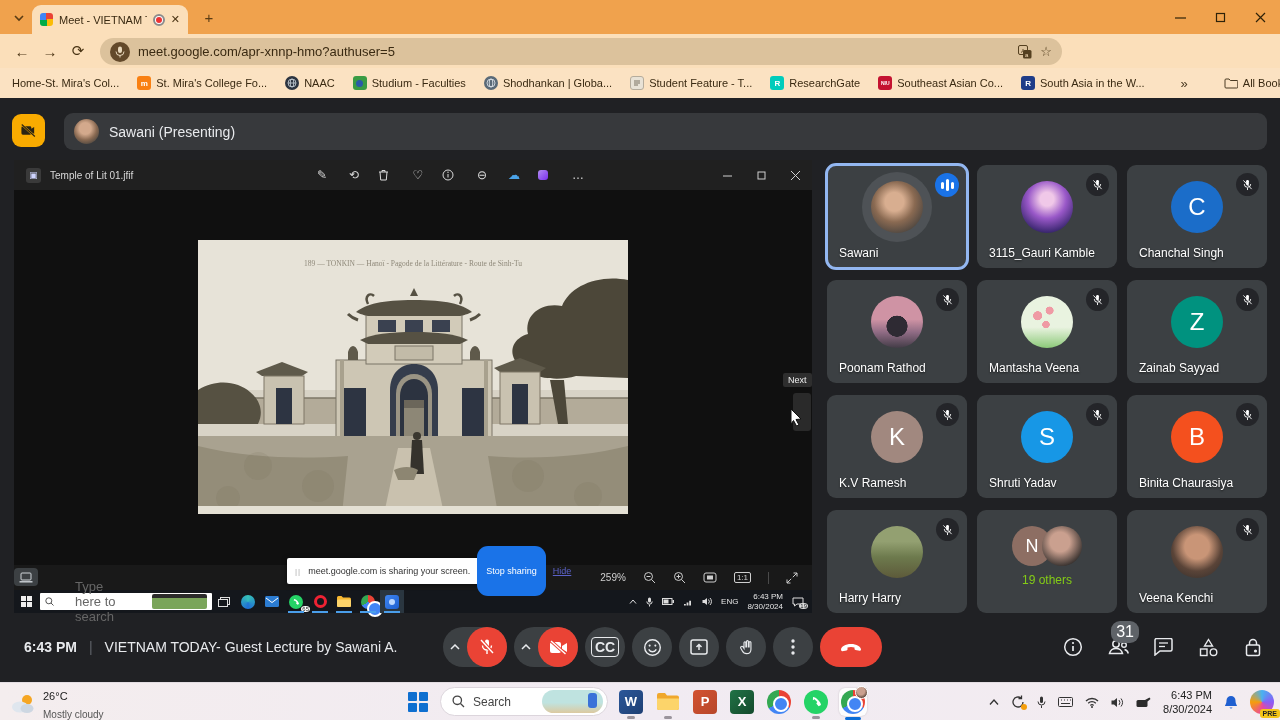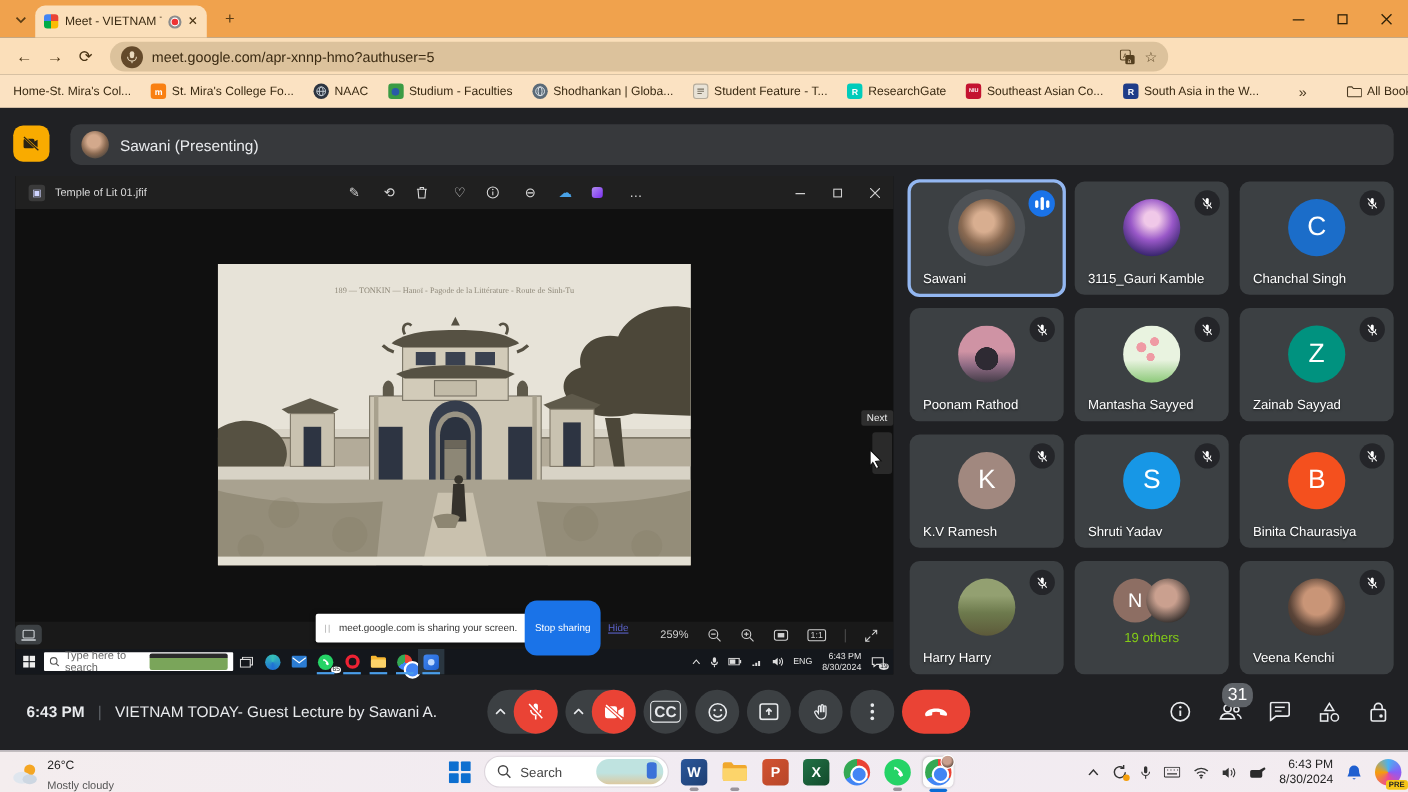--- a/index.html
+++ b/index.html
@@ -51,21 +51,21 @@
   .pv-canvas { position:absolute; left:0; top:30px; width:798px; height:375px; background:#101010; }
   .postcard { position:absolute; left:184px; top:50px; }
   .next-tip { position:absolute; left:769px; top:183px; background:#2e2e2e; color:#eee; font-size:9px; padding:2px 5px; border-radius:2px; }
   .next-btn { position:absolute; left:779px; top:203px; width:18px; height:38px; background:#2a2a2a; border-radius:3px; }
   .pv-status { position:absolute; left:0; top:405px; width:798px; height:25px; background:#191919; display:flex; align-items:center; justify-content:flex-end; gap:17px; padding-right:14px; color:#cfcfcf; font-size:10px; }
   .inner-tb { position:absolute; left:0; top:430px; width:798px; height:23px; background:#14171c; display:flex; align-items:center; }
   .itb-ic { width:24px; height:23px; display:flex; align-items:center; justify-content:center; position:relative; flex:none; }
   .itb-ic.open::after { content:""; position:absolute; bottom:0; left:4px; right:4px; height:2px; background:#4a9eea; }
   .itb-ic.active { background:#2a3640; }
   .itb-search { width:172px; height:17px; background:#fff; border-radius:1px; display:flex; align-items:center; gap:5px; padding:0 5px; margin-left:2px; flex:none; position:relative; }
-  .itb-search span { font-size:10px; color:#666; flex:1; }
+  .itb-search span { font-size:13px; color:#666; flex:1;margin-left:16px; }
   .frank { width:22px; height:15px; background:linear-gradient(180deg,#2b2b2b 0 30%, #7aa55a 30%); border-radius:2px; flex:none; }
   .itb-tray { margin-left:auto; display:flex; align-items:center; gap:9px; color:#e6e6e6; font-size:8px; padding-right:8px; }
   .itb-time { text-align:right; line-height:1.25; }
   .stop-share { position:absolute; left:273px; top:398px; width:253px; height:26px; background:#fff; border-radius:2px; box-shadow:0 1px 5px rgba(0,0,0,.5); display:flex; align-items:center; gap:7px; padding:0 8px; }
   .ss-msg { font-size:9px; color:#333; white-space:nowrap; }
   .ss-btn { background:#1a73e8; color:#fff; font-size:9px; padding:20px 9px; border-radius:11px; white-space:nowrap; }
   .ss-hide { font-size:9px; color:#5b62c9; text-decoration:underline; }
   .ss-grip { color:#aaa; font-size:8px; letter-spacing:1px; }
   .share-chip { position:absolute; left:0px; top:408px; width:24px; height:18px; background:#3c4043; border-radius:4px; display:flex; align-items:center; justify-content:center; }
 
@@ -618,21 +618,21 @@
   <div class="tile" style="left:977px;top:280px">
     <div class="micoff">
         <svg width="11" height="12" viewBox="0 0 12 13">
           <rect x="4.5" y="1" width="3" height="6" rx="1.5" fill="#fff"></rect>
           <path d="M2.5 5.5a3.5 3.5 0 0 0 7 0" fill="none" stroke="#fff"></path>
           <line x1="6" y1="9.5" x2="6" y2="12" stroke="#fff"></line>
           <line x1="1.5" y1="1.5" x2="10.5" y2="11" stroke="#fff"></line>
         </svg>
       </div>
     <div class="av av-mantasha"></div>
-    <div class="pname">Mantasha Sayyed</div>
+    <div class="pname">Mantasha Veena</div>
   </div>
   <div class="tile" style="left:1127px;top:280px">
     <div class="micoff">
         <svg width="11" height="12" viewBox="0 0 12 13">
           <rect x="4.5" y="1" width="3" height="6" rx="1.5" fill="#fff"></rect>
           <path d="M2.5 5.5a3.5 3.5 0 0 0 7 0" fill="none" stroke="#fff"></path>
           <line x1="6" y1="9.5" x2="6" y2="12" stroke="#fff"></line>
           <line x1="1.5" y1="1.5" x2="10.5" y2="11" stroke="#fff"></line>
         </svg>
       </div>

